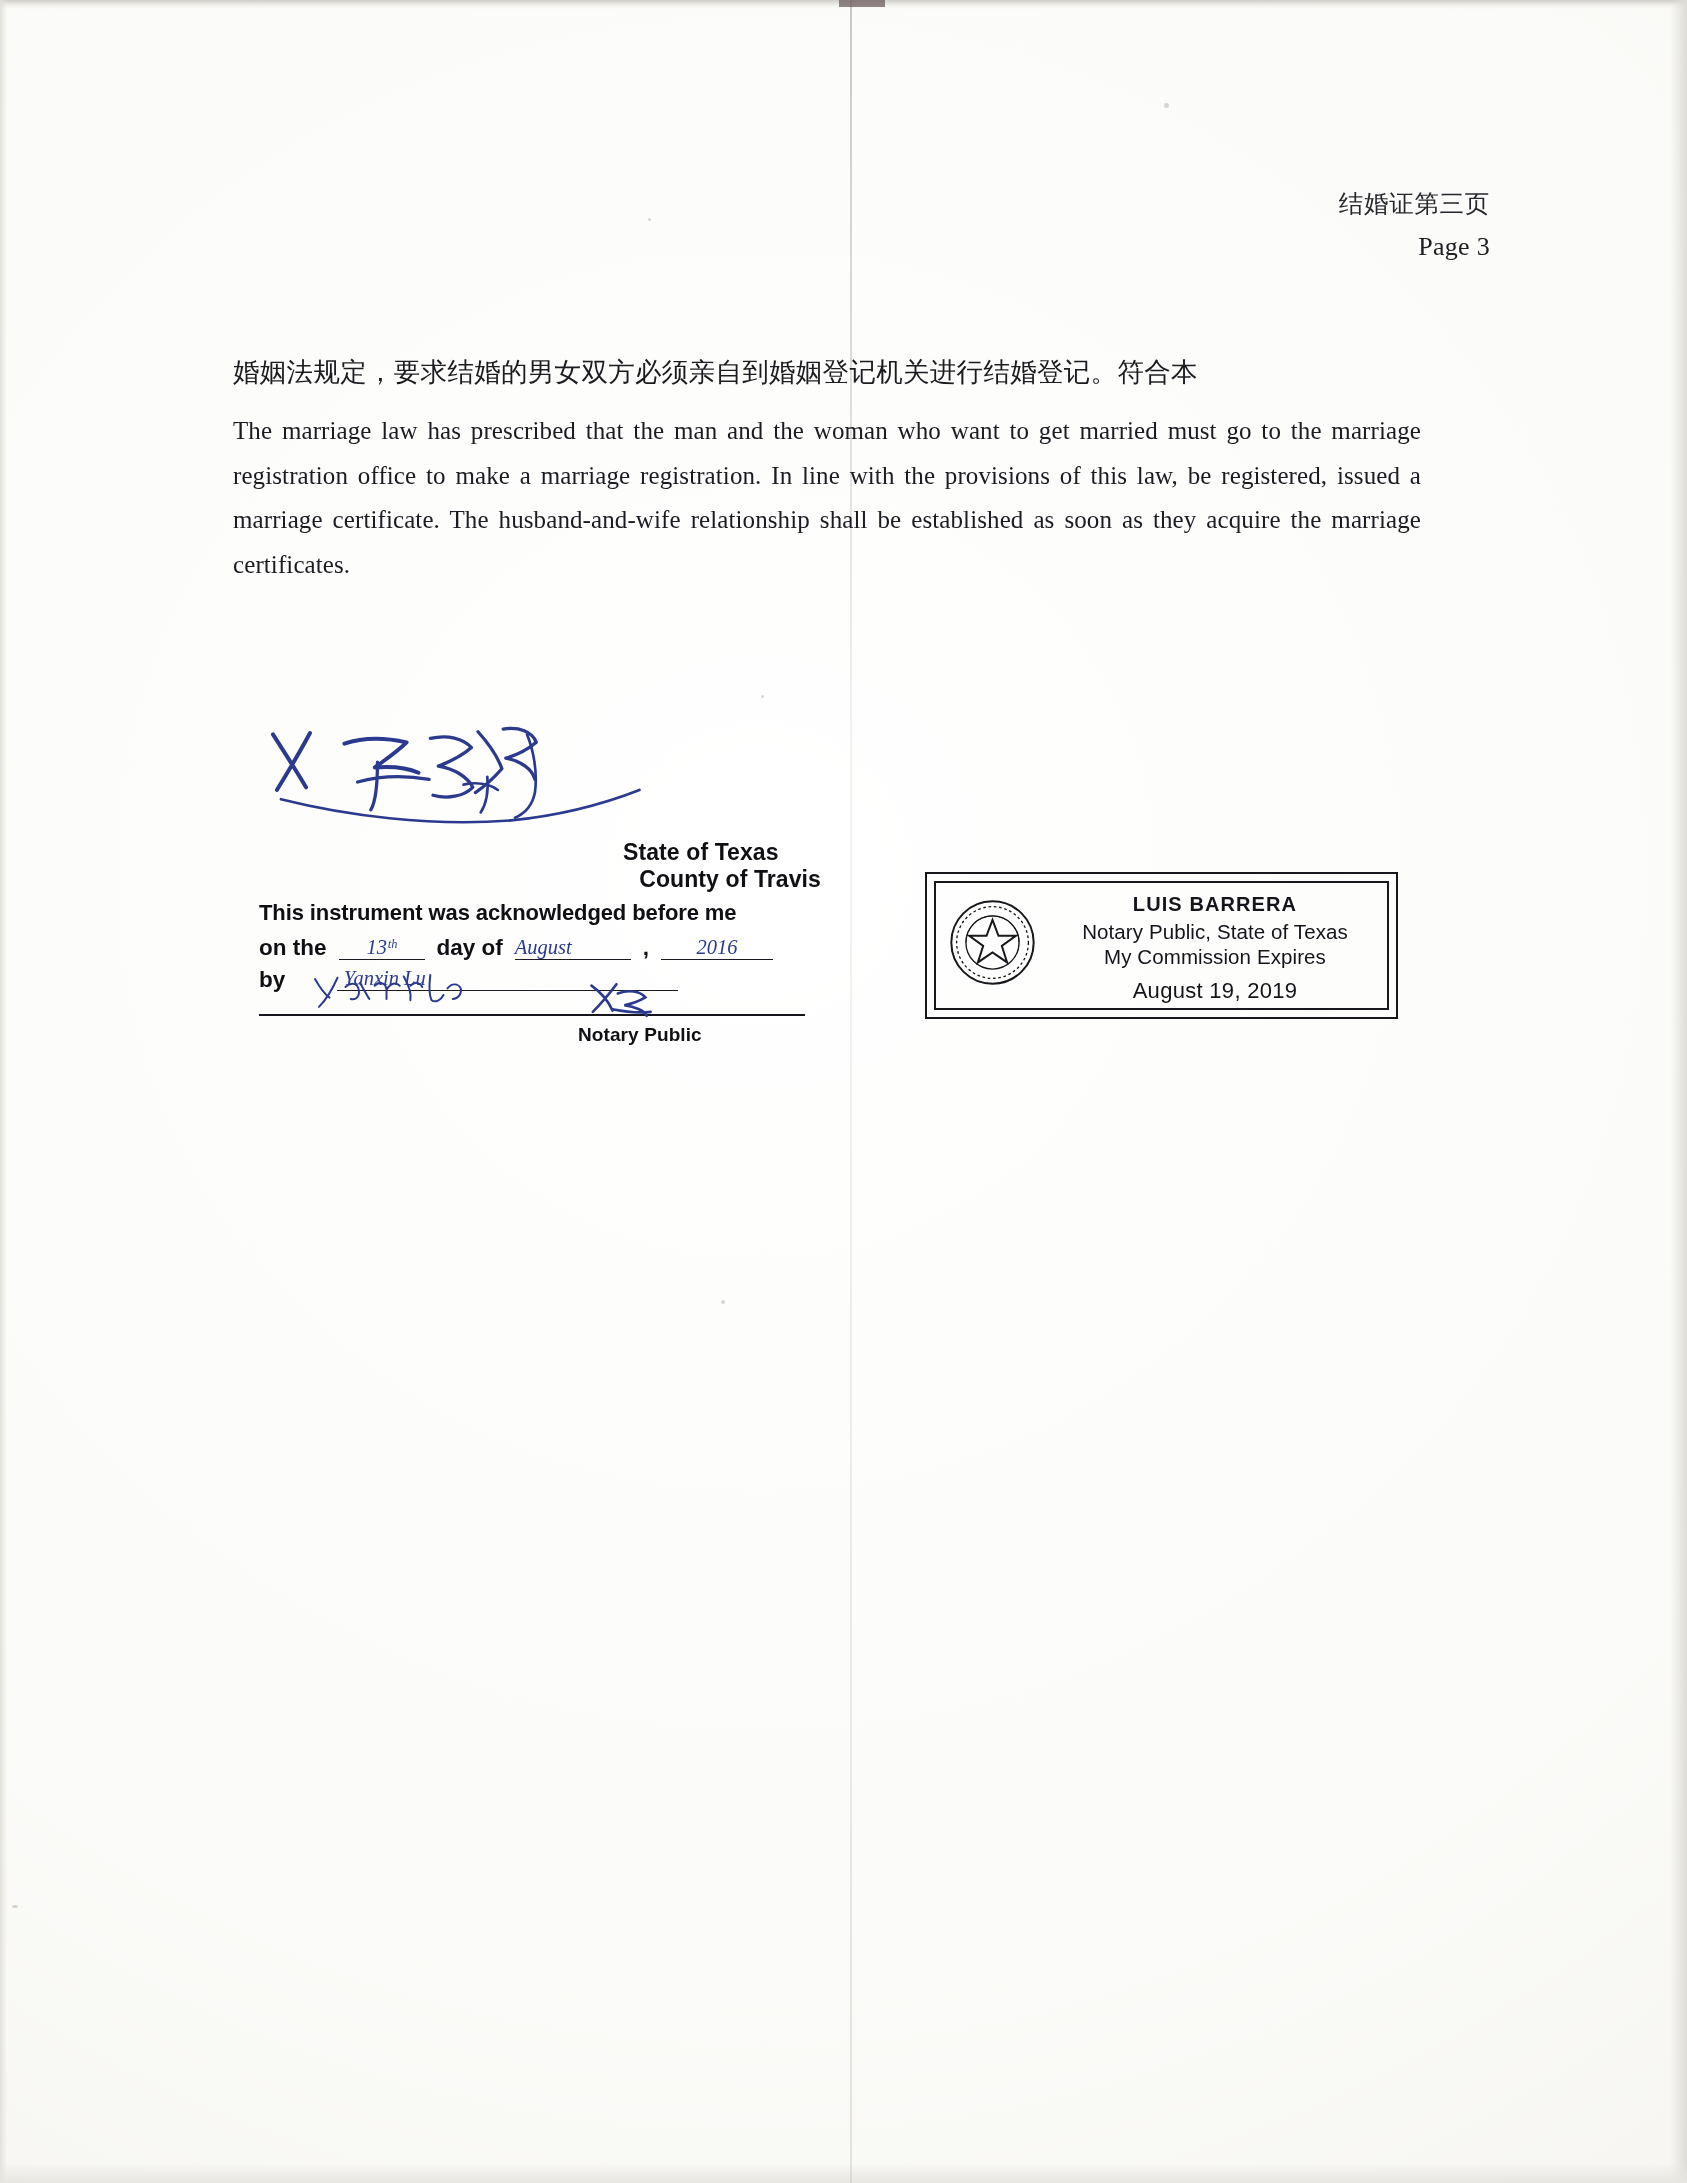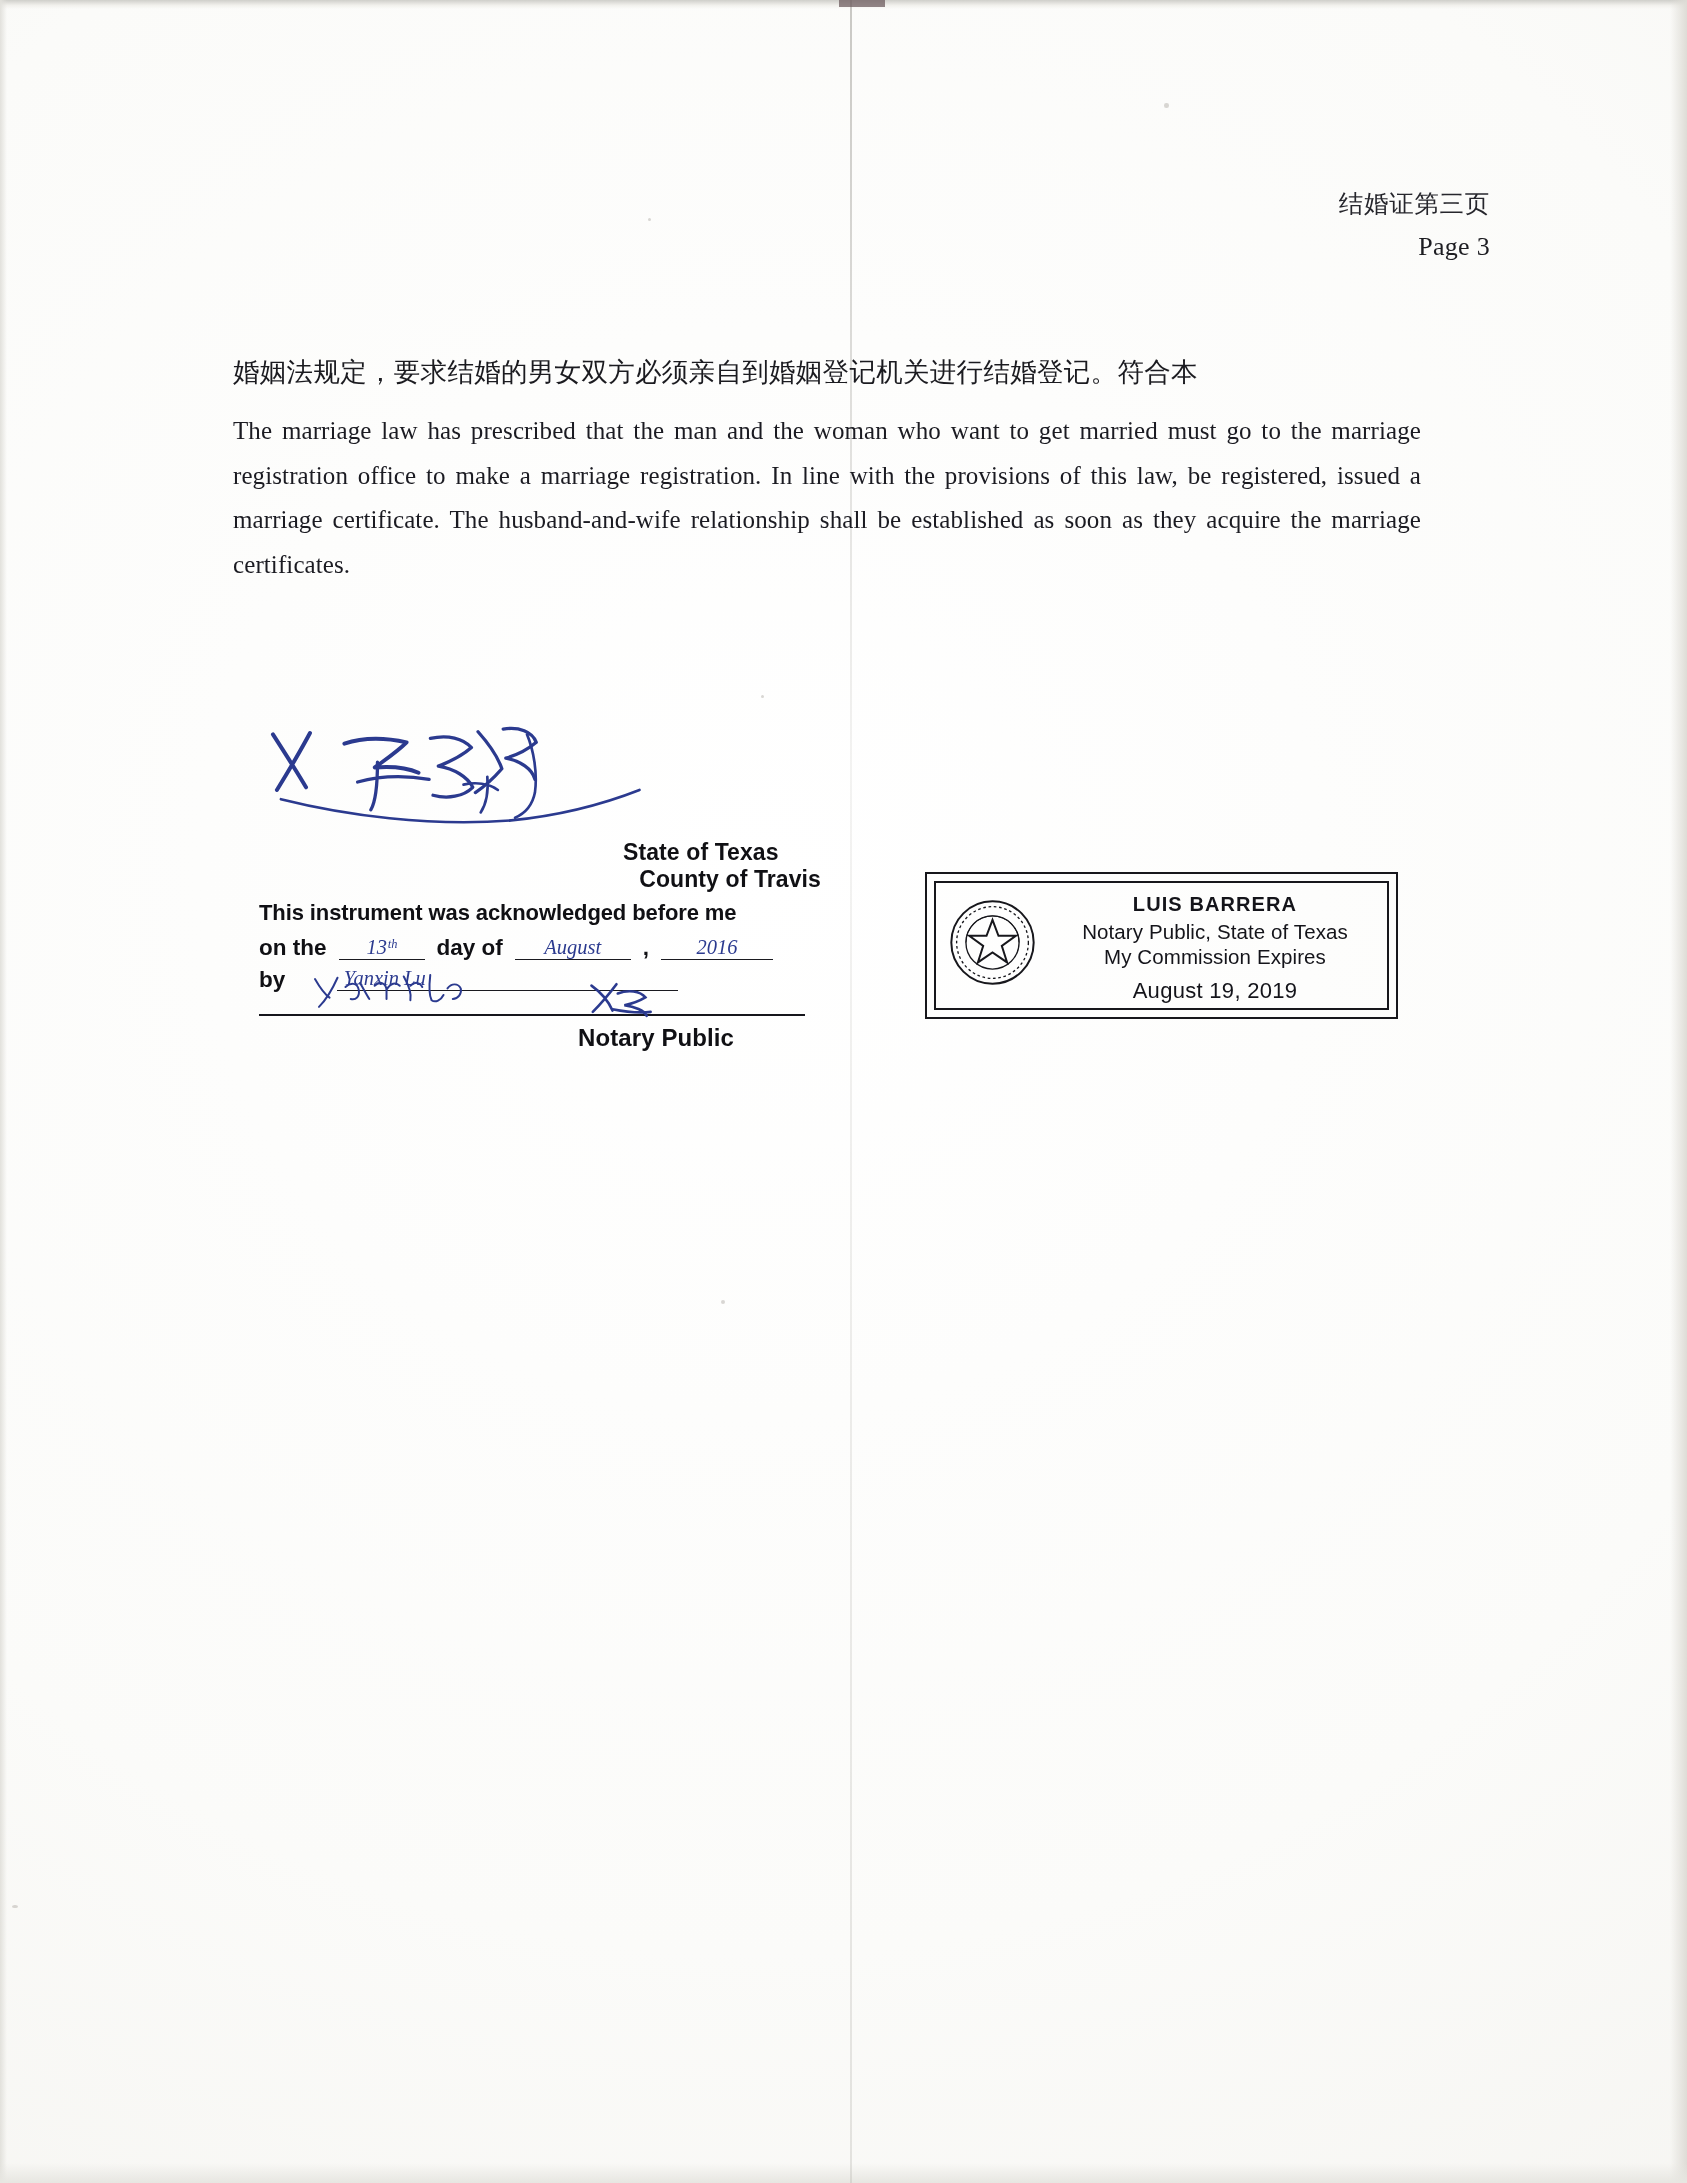--- a/index.html
+++ b/index.html
@@ -166,39 +166,39 @@
     color: #2b3a8f;
     font-size: 20.5px;
   }
   .rule {
     border-bottom: 1.3px solid #1a1a20;
     display: inline-block;
     position: relative;
     top: -1.3px;
   }
   .rule-sm { width: 86px; text-align: center; }
-  .rule-md { width: 116px; text-align: center; }
+  .rule-md { width: 116px; }
   .rule-lg { width: 112px; text-align: center; }
   .rule-by { width: 334px; text-align: left; padding-left: 6.6px; }
   .gap { display: inline-block; width: 12px; }
 
   .notary-rule {
     position: absolute;
     left: 259px;
     top: 1014px;
     width: 546px;
     border-bottom: 2px solid #16161c;
   }
   .notary-label {
     position: absolute;
     left: 578px;
     top: 1024px;
     font-family: "Liberation Sans", sans-serif;
     font-weight: 700;
-    font-size: 24px;
+    font-size: 19px;
     color: #101014;
     letter-spacing: 0.1px;
   }
 
   
   .sig-main {
     position: absolute;
     left: 265px;
     top: 721px;
     width: 569px;

